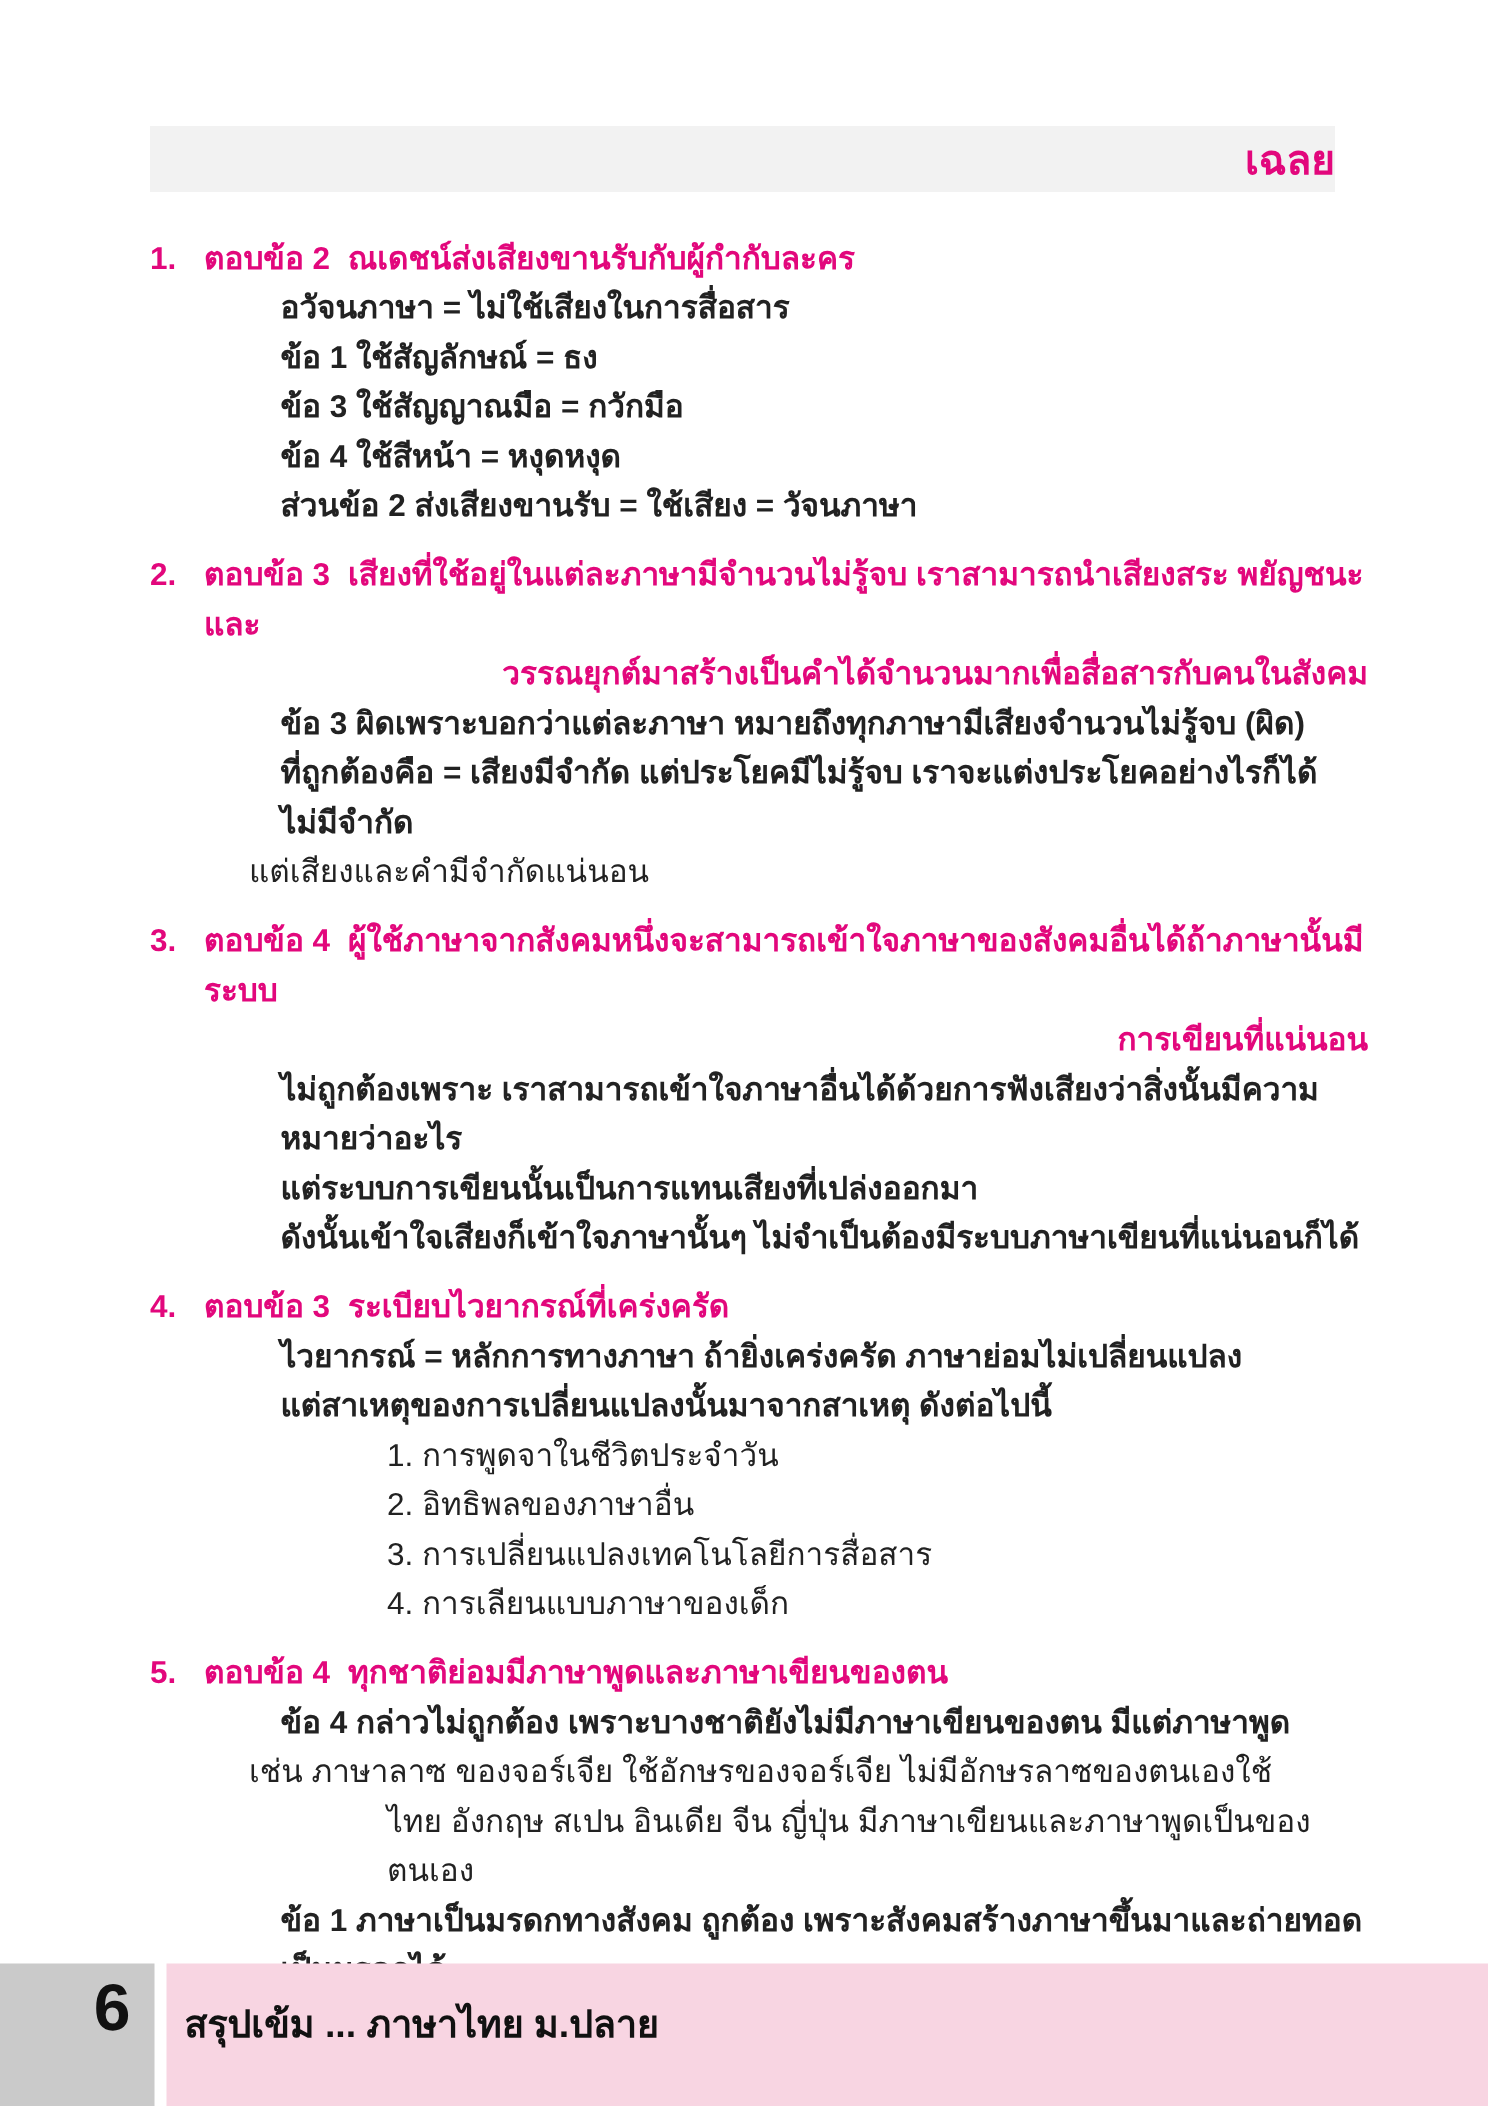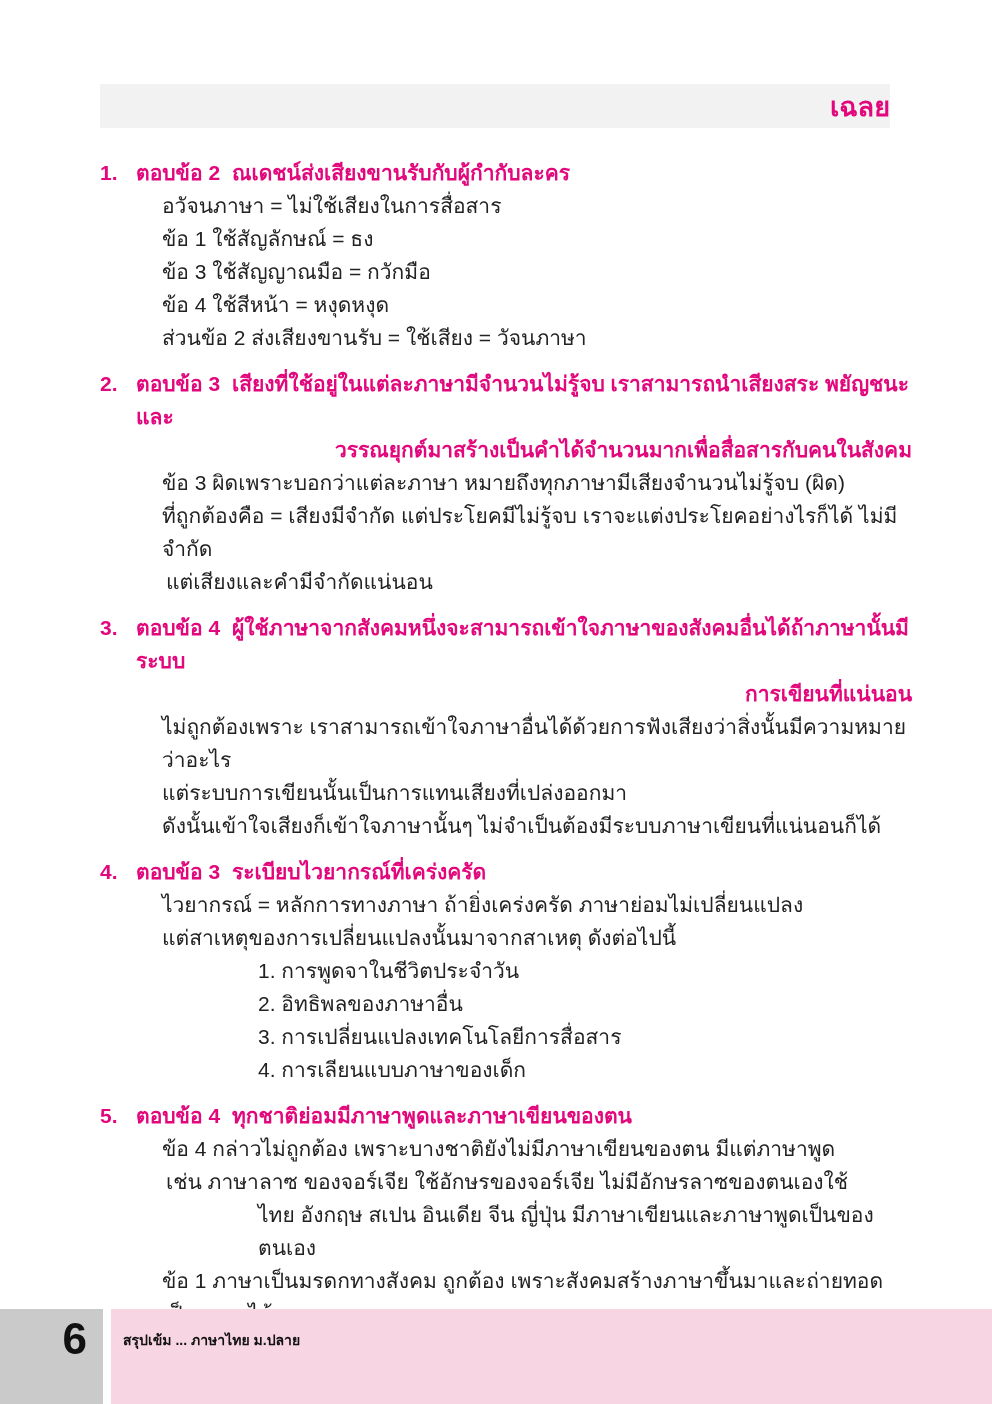--- a/index.html
+++ b/index.html
@@ -50,21 +50,21 @@
   }
   .head-content{ flex:1 1 auto; }
   .head-line{ line-height:33px; font-weight:bold; color:var(--accent); }
   .head-line .label{
     display:inline-block;
     min-width:88px;
     margin-right:8px;
   }
   .head-line.cont{ margin-left:88px;text-align:right; }
   .body-line{ line-height:33px; }
-  .body-line.ind0{ margin-left:62px; }
+  .body-line.ind0{ margin-left:87px;font-weight:bold; }
   .body-line.ind1{ margin-left:66px; }
   .body-line.ind2{ margin-left:158px; }
   
   .footer-pagebox{
     position:absolute;
     left:0; top:1309px;
     width:103px; height:95px;
     background:var(--footer-gray);
     text-align:right;
     padding:6px 16px 0 0;
@@ -76,21 +76,21 @@
     line-height:48px;
   }
   .footer-bar{
     position:absolute;
     left:111px; top:1309px;
     width:881px; height:95px;
     background:var(--footer-pink);
     padding:20px 0 0 12px;
   }
   .footer-title{
-    font-size:14px;
+    font-size:25px;
     font-weight:bold;
     color:#111111;
   }
 </style>
 </head>
 <body>
 
 <div class="page">
 
   <div class="answer-header">

